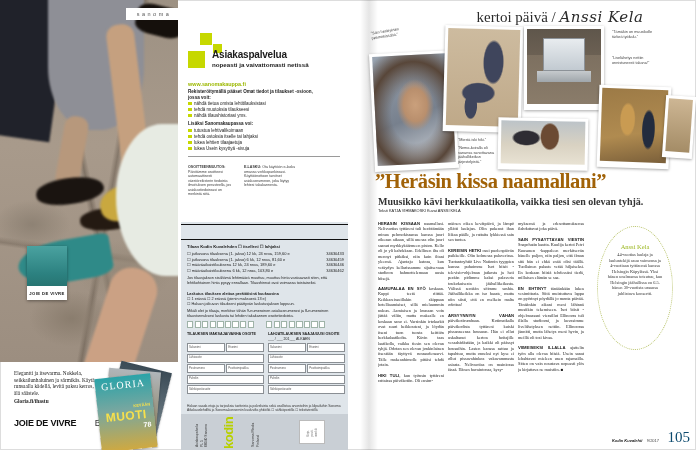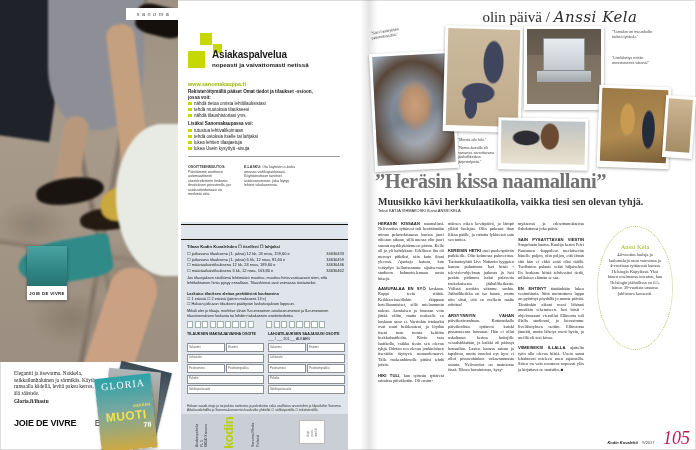--- a/index.html
+++ b/index.html
@@ -146,40 +146,40 @@
   .pol-edge .img{background:linear-gradient(180deg,#cdb694,#a4induced 100%);background:linear-gradient(180deg,#cdb694,#a48c66);}
 
   .cap{position:absolute;font-size:3.8px;line-height:4.6px;color:#444;font-family:"Liberation Sans",sans-serif;}
   .cap-1{left:371px;top:28px;width:46px;transform:rotate(-9deg);}
   .cap-2{left:458px;top:138px;width:38px;}
   .cap-3{left:458px;top:146px;width:38px;}
   .cap-4{left:612px;top:30px;width:42px;}
   .cap-5{left:612px;top:56px;width:44px;}
 
   .headline{position:absolute;left:375px;top:170px;width:300px;font-family:"Liberation Serif",serif;
-    font-weight:bold;font-size:20.5px;letter-spacing:-.4px;color:#737373;}
+    font-weight:bold;font-size:20.5px;letter-spacing:-.4px;color:#a16207;}
   .standfirst{position:absolute;left:378px;top:196px;width:290px;font-family:"Liberation Serif",serif;
     font-size:10px;color:#333;font-weight:bold;}
   .byline{position:absolute;left:378px;top:208px;font-size:3.9px;color:#222;}
 
   .col{position:absolute;top:221px;width:66px;height:229px;overflow:hidden;
     font-family:"Liberation Serif",serif;font-size:4.3px;line-height:5.45px;text-align:justify;color:#1c1c1c;}
   .col p{margin:0 0 5px 0;}
   .col b{font-family:"Liberation Sans",sans-serif;font-size:4.2px;}
   .col-1{left:378px;} .col-2{left:448px;} .col-3{left:518px;}
 
   .profile{position:absolute;left:597px;top:226px;width:76px;height:124px;border:1px dotted #b9c46a;
     border-radius:50%;text-align:center;padding:16px 9px 0 9px;background:#fff;}
   .profile-name{font-family:"Liberation Serif",serif;font-size:6.5px;color:#9cb822;margin-bottom:2px;}
   .profile-bio{font-family:"Liberation Serif",serif;font-size:4.4px;line-height:5.5px;color:#333;}
 
   .footer{position:absolute;left:520px;top:428px;width:170px;text-align:right;}
   .f-mag{font-size:4px;font-weight:bold;font-style:italic;color:#222;}
   .f-issue{font-size:4px;color:#444;margin-right:4px;}
-  .f-page{font-family:"Liberation Serif",serif;font-style:italic;font-size:18px;color:#be185d;}
+  .f-page{font-family:"Liberation Serif",serif;font-size:15px;color:#0c4a6e;}
 </style>
 </head>
 <body>
 
 <div class="spread">
 
   <section>
 
     <div class="ad-photo">
       <div class="shape sh-dark1"></div>
@@ -406,21 +406,21 @@
         </div>
       </div>
     </div>
   </section>
 
   <div class="gutter"></div>
 
   <section>
 
     <div class="kicker">
-      <span>olin päivä / </span><span class="script">Anssi Kela</span>
+      <span>kertoi päivä / </span><span class="script">Anssi Kela</span>
     </div>
 
     <div class="pol pol-selfie">
         <div class="img"></div>
       </div>
     <div class="pol pol-shadow">
         <div class="img"></div>
       </div>
     <div class="pol pol-laptop">
       <div class="img">

